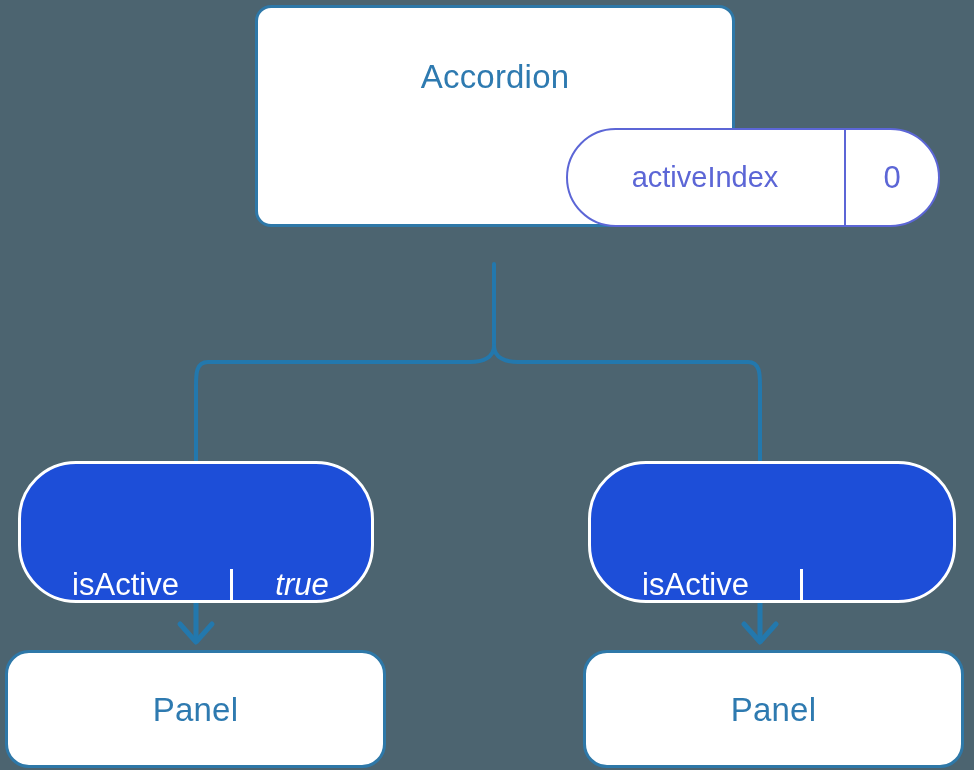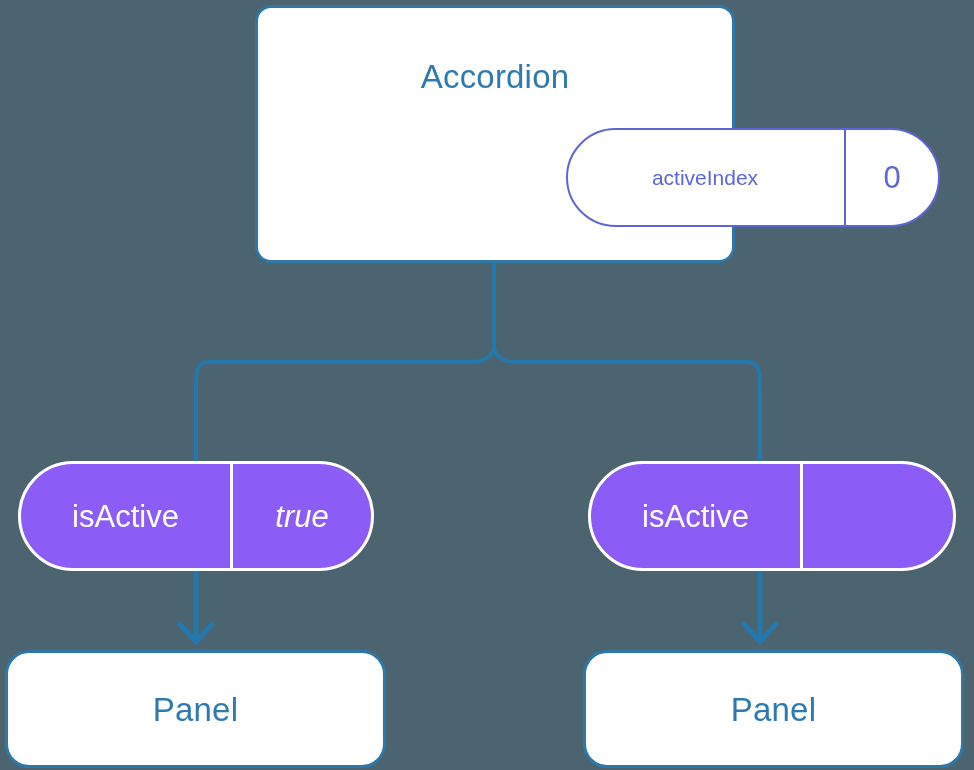--- a/index.html
+++ b/index.html
@@ -45,21 +45,21 @@
     font-size: 33px;
     letter-spacing: 0.2px;
     line-height: 1;
     white-space: nowrap;
   }
 
   #accordion-box {
     left: 255px;
     top: 5px;
     width: 480px;
-    height: 258px;
+    height: 222px;
     border-radius: 16px;
     display: block;
   }
   #accordion-title {
     position: absolute;
     left: 0;
     right: 0;
     top: 52px;
     text-align: center;
   }
@@ -100,37 +100,38 @@
     left: 308px;
     top: 120px;
     width: 374px;
     height: 99px;
     background: #ffffff;
     border: 2px solid #5c66d6;
     border-radius: 50px;
   }
   .pill.outlined .pill-key {
     width: 278px;
-    font-size: 21px;
+    font-size: 29px;
     color: #5c66d6;
     border-right: 2px solid #5c66d6;
     padding-right: 2px;
   }
   .pill.outlined .pill-val {
     flex: 1;
     font-size: 31px;
     color: #5c66d6;
   }
 
   
   .pill.filled {
-    height: 110px;
-    background: #8b5cf6;
+    height: 142px;
+    background: #1d4ed8;
     border: 3px solid #ffffff;
     border-radius: 58px;
+    align-items: flex-end;
   }
   .pill.filled .pill-key {
     font-size: 31px;
     color: #ffffff;
     border-right: 3px solid #ffffff;
   }
   .pill.filled .pill-val {
     flex: 1;
     font-size: 31px;
     color: #ffffff;

